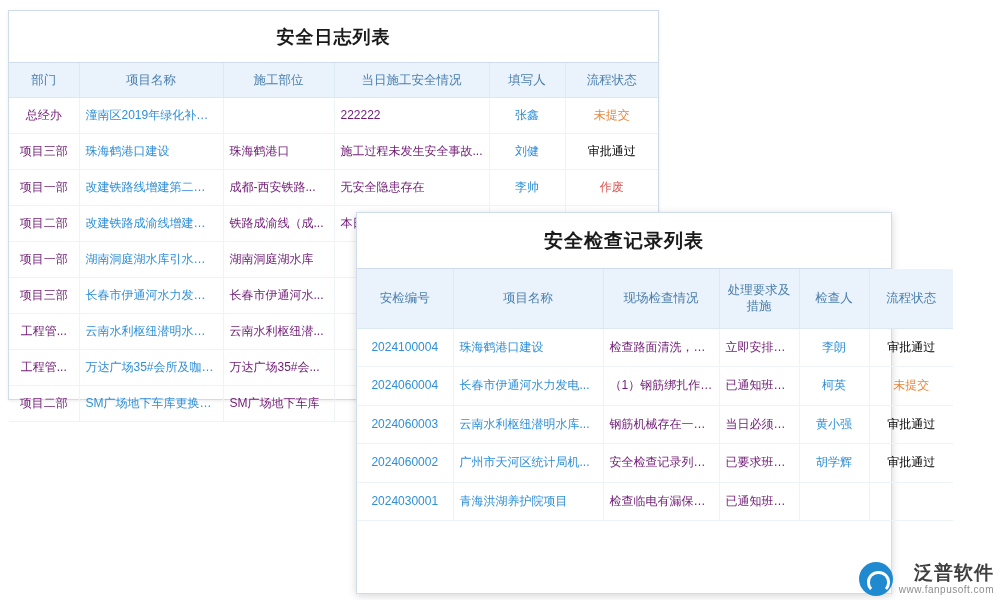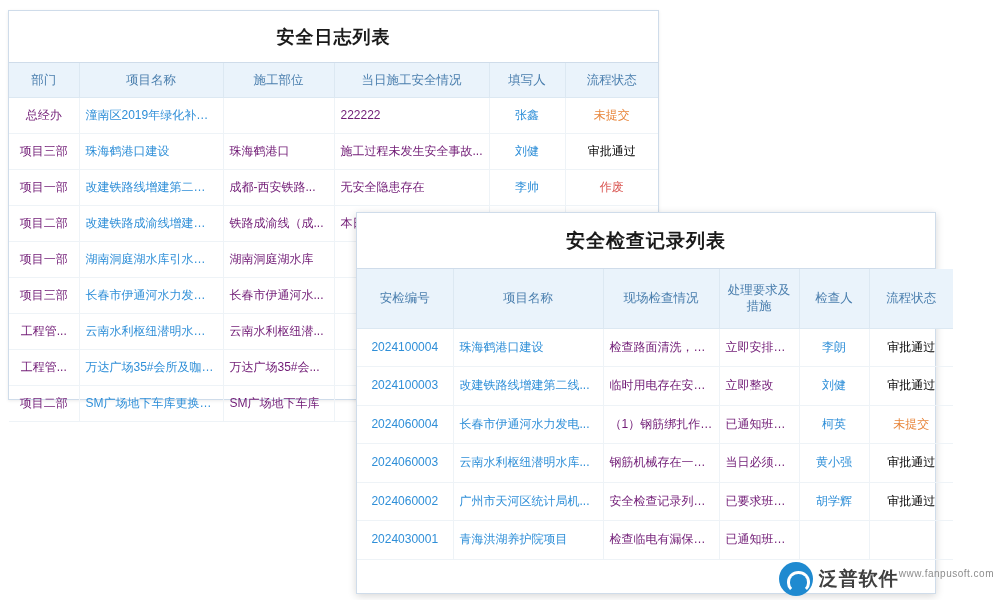--- a/index.html
+++ b/index.html
@@ -81,21 +81,21 @@
     width: 651px;
     height: 390px;
     box-shadow: 0 1px 3px rgba(0,0,0,0.08);
   }
   #panel-log table td { height: 17px; }
 
   
   #panel-check {
     left: 356px;
     top: 212px;
-    width: 580px;
+    width: 536px;
     height: 382px;
     box-shadow: 0 2px 8px rgba(0,0,0,0.16);
   }
   #panel-check .panel-title { font-size: 19px; padding: 15px 0 14px; }
   #panel-check td { padding: 11px 6px; }
   #panel-check th { padding: 13px 4px; font-size: 12.5px; }
 
   
   #watermark {
     position: absolute;
@@ -118,21 +118,21 @@
     content: "";
     position: absolute;
     left: 8px; top: 9px;
     width: 17px; height: 16px;
     border: 3px solid #ffffff;
     border-radius: 50% 50% 45% 45%;
     border-bottom-color: transparent;
   }
   #watermark .wm-text {
     display: flex;
-    flex-direction: row;
+    flex-direction: column;
     line-height: 1.15;
     text-align: right;
   }
   #watermark .wm-main {
     font-size: 19px;
     font-weight: bold;
     color: #3f3f3f;
     letter-spacing: 1px;
   }
   #watermark .wm-sub {
@@ -266,28 +266,20 @@
     <tbody id="check-body">
         <tr>
           <td class="c-link" title="2024100004">2024100004</td>
           <td class="c-link c-left" title="珠海鹤港口建设">珠海鹤港口建设</td>
           <td class="c-dark c-left" title="检查路面清洗，路...">检查路面清洗，路...</td>
           <td class="c-dark c-left" title="立即安排清...">立即安排清...</td>
           <td class="c-link" title="李朗">李朗</td>
           <td class="c-pass" title="审批通过">审批通过</td>
         </tr>
         <tr>
-          <td class="c-link" title="2024100003">2024100003</td>
-          <td class="c-link c-left" title="改建铁路线增建第二线...">改建铁路线增建第二线...</td>
-          <td class="c-dark c-left" title="临时用电存在安全...">临时用电存在安全...</td>
-          <td class="c-dark c-left" title="立即整改">立即整改</td>
-          <td class="c-link" title="刘健">刘健</td>
-          <td class="c-pass" title="审批通过">审批通过</td>
-        </tr>
-        <tr>
           <td class="c-link" title="2024060004">2024060004</td>
           <td class="c-link c-left" title="长春市伊通河水力发电...">长春市伊通河水力发电...</td>
           <td class="c-dark c-left" title="（1）钢筋绑扎作业...">（1）钢筋绑扎作业...</td>
           <td class="c-dark c-left" title="已通知班组...">已通知班组...</td>
           <td class="c-link" title="柯英">柯英</td>
           <td class="c-pending" title="未提交">未提交</td>
         </tr>
         <tr>
           <td class="c-link" title="2024060003">2024060003</td>
           <td class="c-link c-left" title="云南水利枢纽潜明水库...">云南水利枢纽潜明水库...</td>

